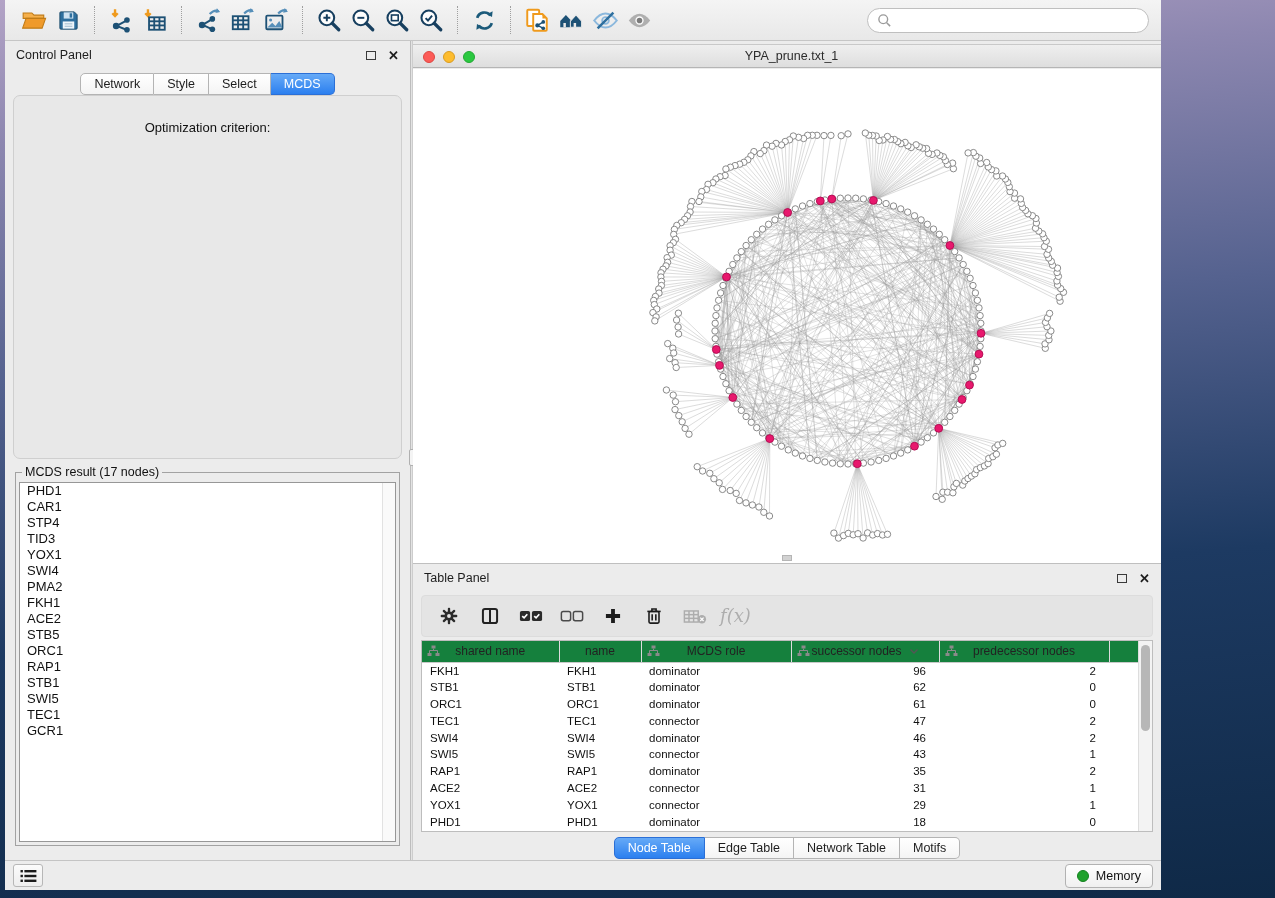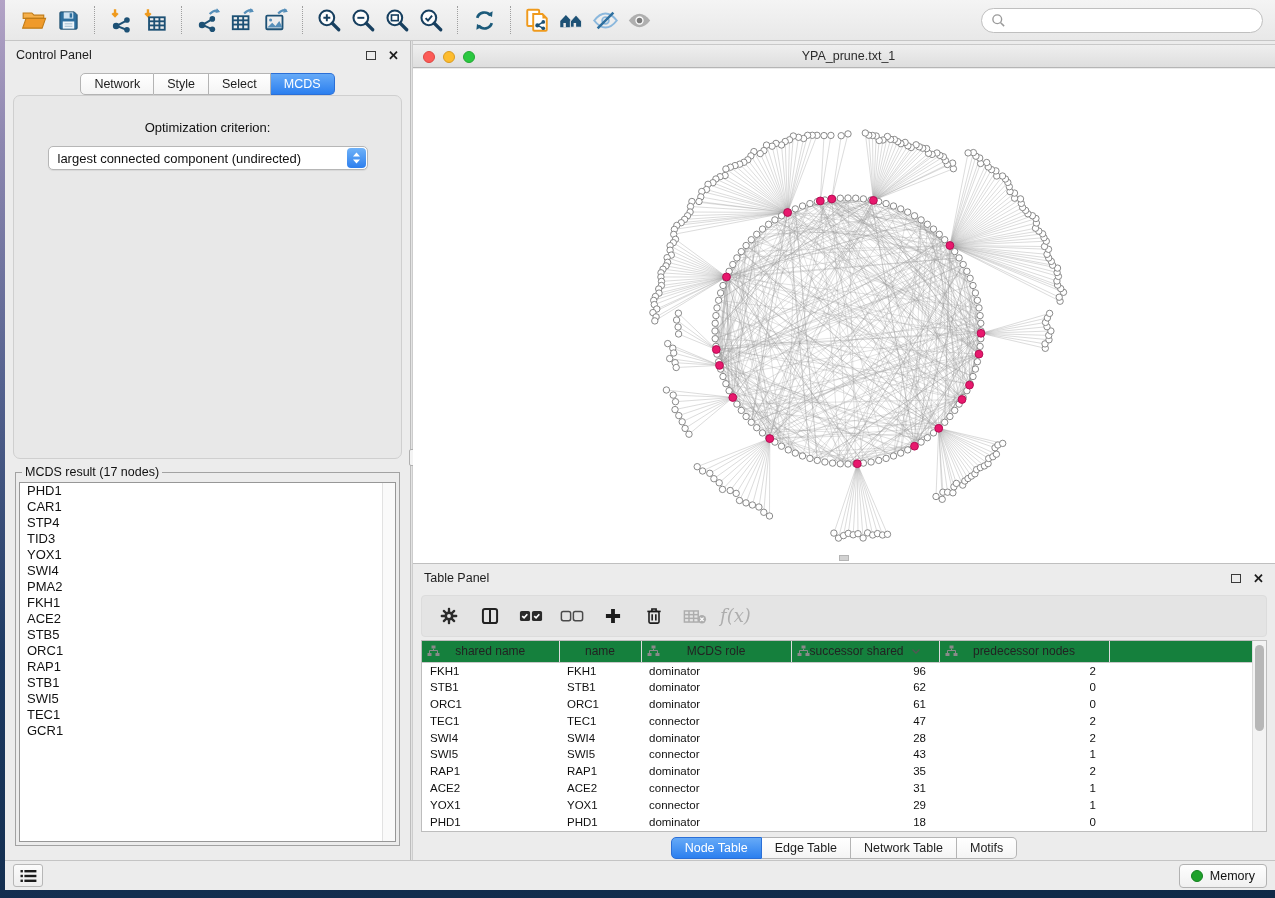--- a/index.html
+++ b/index.html
@@ -3,21 +3,21 @@
 <meta charset="utf-8">
 <title>Cytoscape</title>
 <style>
   * { box-sizing: border-box; }
   html,body { margin:0; padding:0; }
   body {
     width:1275px; height:898px; overflow:hidden; position:relative;
     font-family:"Liberation Sans", sans-serif;
     background:linear-gradient(175deg,#b3a3c6 0%,#8d87b0 14%,#55628f 38%,#1d3a62 65%,#0f2947 100%);
   }
-  #app { position:absolute; left:5px; top:0; width:1270px; height:890px; background:#ececec; }
+  #app { position:absolute; left:5px; top:0; width:1156px; height:890px; background:#ececec; }
 
   
   .toolbar { position:absolute; left:0; top:0; right:0; height:41px;
     background:linear-gradient(#f4f4f4,#e8e8e8); border-bottom:1px solid #c6c6c6;
     display:flex; align-items:center; padding:0 12px; }
   .tbtn { width:34px; height:30px; display:flex; align-items:center; justify-content:center; }
   .tbtn.disabled { opacity:.9; }
   .ticon { display:flex; align-items:center; justify-content:center; }
   .tsep { width:0; height:28px; border-left:1px dotted #9f9f9f; margin:0 9px; }
   .toolbar-search { margin-left:auto; width:282px; height:25px; border:1px solid #bfbfbf;
@@ -320,29 +320,20 @@
       </span>
     </div>
     <div class="cp-tabs" id="cp-tabs">
         <span class="tab">Network</span>
         <span class="tab">Style</span>
         <span class="tab">Select</span>
         <span class="tab active">MCDS</span>
       </div>
     <div class="cp-card">
       <div class="opt-label">Optimization criterion:</div>
-      <div class="dropdown">
-        <span>largest connected component (undirected)</span>
-        <span class="stepper">
-          <svg width="9" height="14" viewBox="0 0 9 14">
-              <path d="M1 5.5L4.5 1.5L8 5.5z" fill="#fff"></path>
-              <path d="M1 8.5L4.5 12.5L8 8.5z" fill="#fff"></path>
-            </svg>
-        </span>
-      </div>
     </div>
     <fieldset class="mcds-fieldset">
       <legend>MCDS result (17 nodes)</legend>
       <div class="mcds-list" id="mcds-list">
         <div class="mcds-scroll-track"></div>
       <div class="list-item">PHD1</div>
           <div class="list-item">CAR1</div>
           <div class="list-item">STP4</div>
           <div class="list-item">TID3</div>
           <div class="list-item">YOX1</div>
@@ -1477,21 +1468,21 @@
                       <rect x="4.5" y="0.5" width="4" height="3" fill="#8a8a8a"></rect>
                       <path d="M6.5 3.5v2M2.5 5.5h8M2.5 5.5V8M10.5 5.5V8" stroke="#8a8a8a" fill="none"></path>
                       <rect x="0.5" y="8" width="4" height="3" fill="#8a8a8a"></rect>
                       <rect x="8.5" y="8" width="4" height="3" fill="#8a8a8a"></rect>
                     </svg></span><span class="th-label">MCDS role</span></th>
                 <th><span class="col-icon"><svg width="13" height="12" viewBox="0 0 13 12">
                       <rect x="4.5" y="0.5" width="4" height="3" fill="#8a8a8a"></rect>
                       <path d="M6.5 3.5v2M2.5 5.5h8M2.5 5.5V8M10.5 5.5V8" stroke="#8a8a8a" fill="none"></path>
                       <rect x="0.5" y="8" width="4" height="3" fill="#8a8a8a"></rect>
                       <rect x="8.5" y="8" width="4" height="3" fill="#8a8a8a"></rect>
-                    </svg></span><span class="th-label">successor shared</span><span class="sort-icon"><svg width="10" height="7" viewBox="0 0 10 7">
+                    </svg></span><span class="th-label">successor nodes</span><span class="sort-icon"><svg width="10" height="7" viewBox="0 0 10 7">
                       <path d="M1.5 1.5L5 5l3.5-3.5" fill="none" stroke="#555" stroke-width="1.4"></path>
                     </svg></span></th>
                 <th><span class="col-icon"><svg width="13" height="12" viewBox="0 0 13 12">
                       <rect x="4.5" y="0.5" width="4" height="3" fill="#8a8a8a"></rect>
                       <path d="M6.5 3.5v2M2.5 5.5h8M2.5 5.5V8M10.5 5.5V8" stroke="#8a8a8a" fill="none"></path>
                       <rect x="0.5" y="8" width="4" height="3" fill="#8a8a8a"></rect>
                       <rect x="8.5" y="8" width="4" height="3" fill="#8a8a8a"></rect>
                     </svg></span><span class="th-label">predecessor nodes</span></th>
                 <th></th>
               </tr>
@@ -1526,21 +1517,21 @@
                 <td>TEC1</td>
                 <td>connector</td>
                 <td class="num">47</td>
                 <td class="num">2</td>
                 <td></td>
               </tr>
               <tr>
                 <td>SWI4</td>
                 <td>SWI4</td>
                 <td>dominator</td>
-                <td class="num">28</td>
+                <td class="num">46</td>
                 <td class="num">2</td>
                 <td></td>
               </tr>
               <tr>
                 <td>SWI5</td>
                 <td>SWI5</td>
                 <td>connector</td>
                 <td class="num">43</td>
                 <td class="num">1</td>
                 <td></td>

